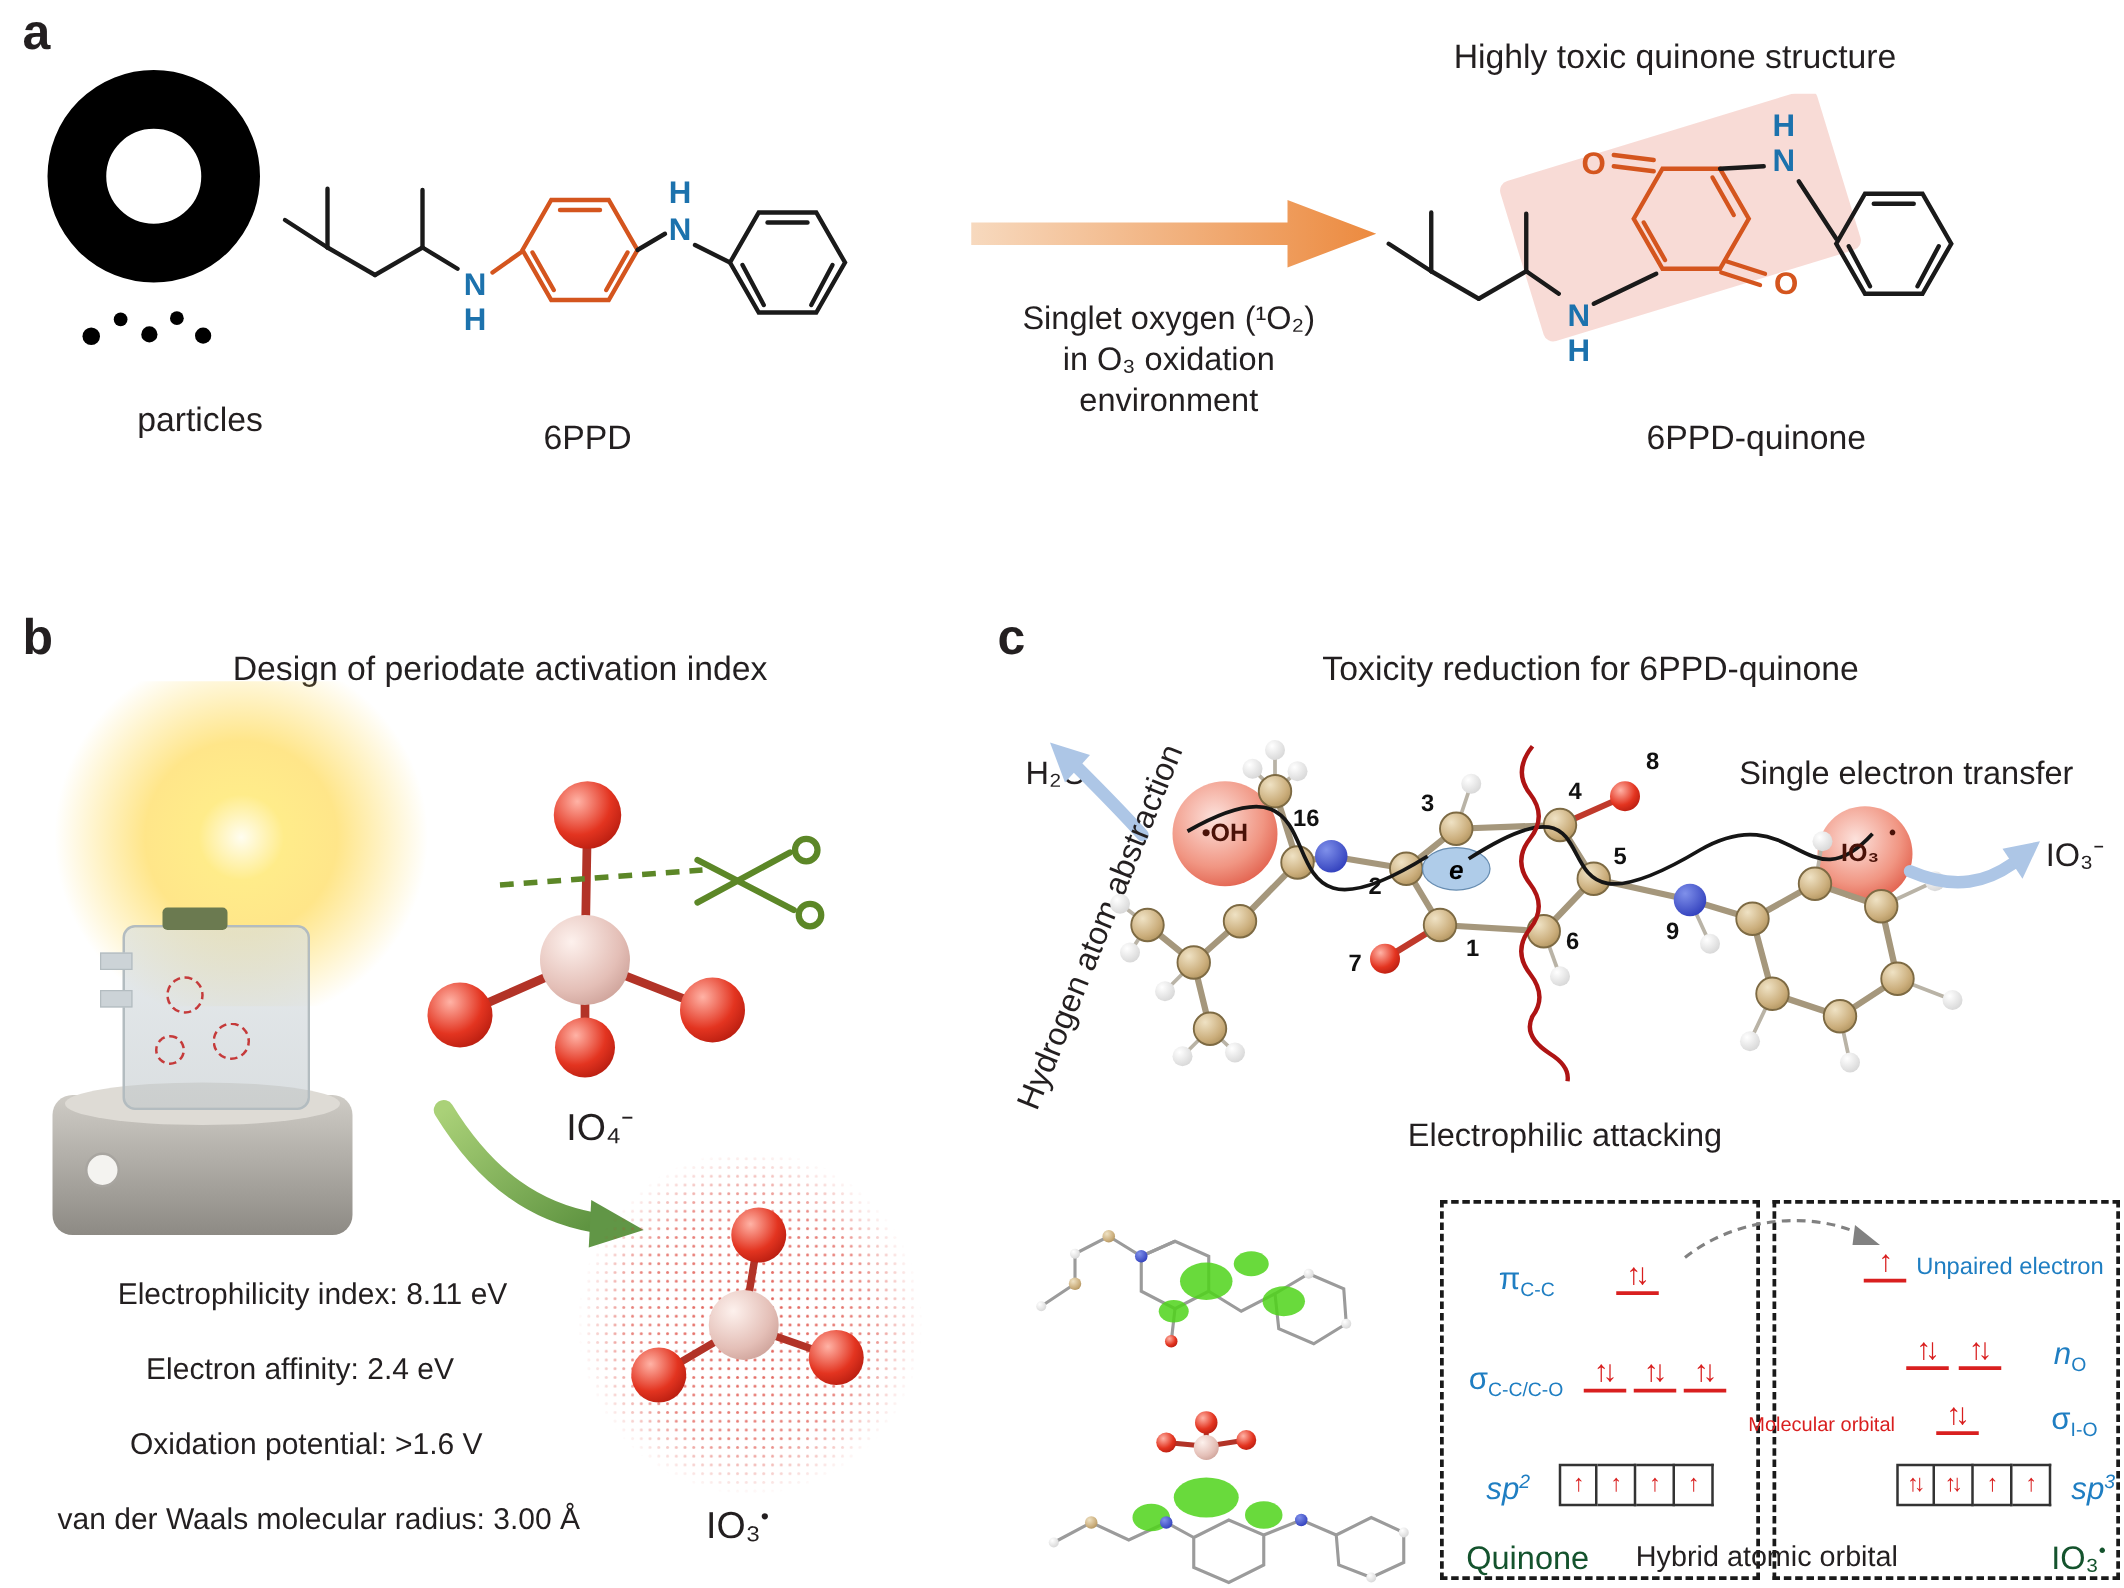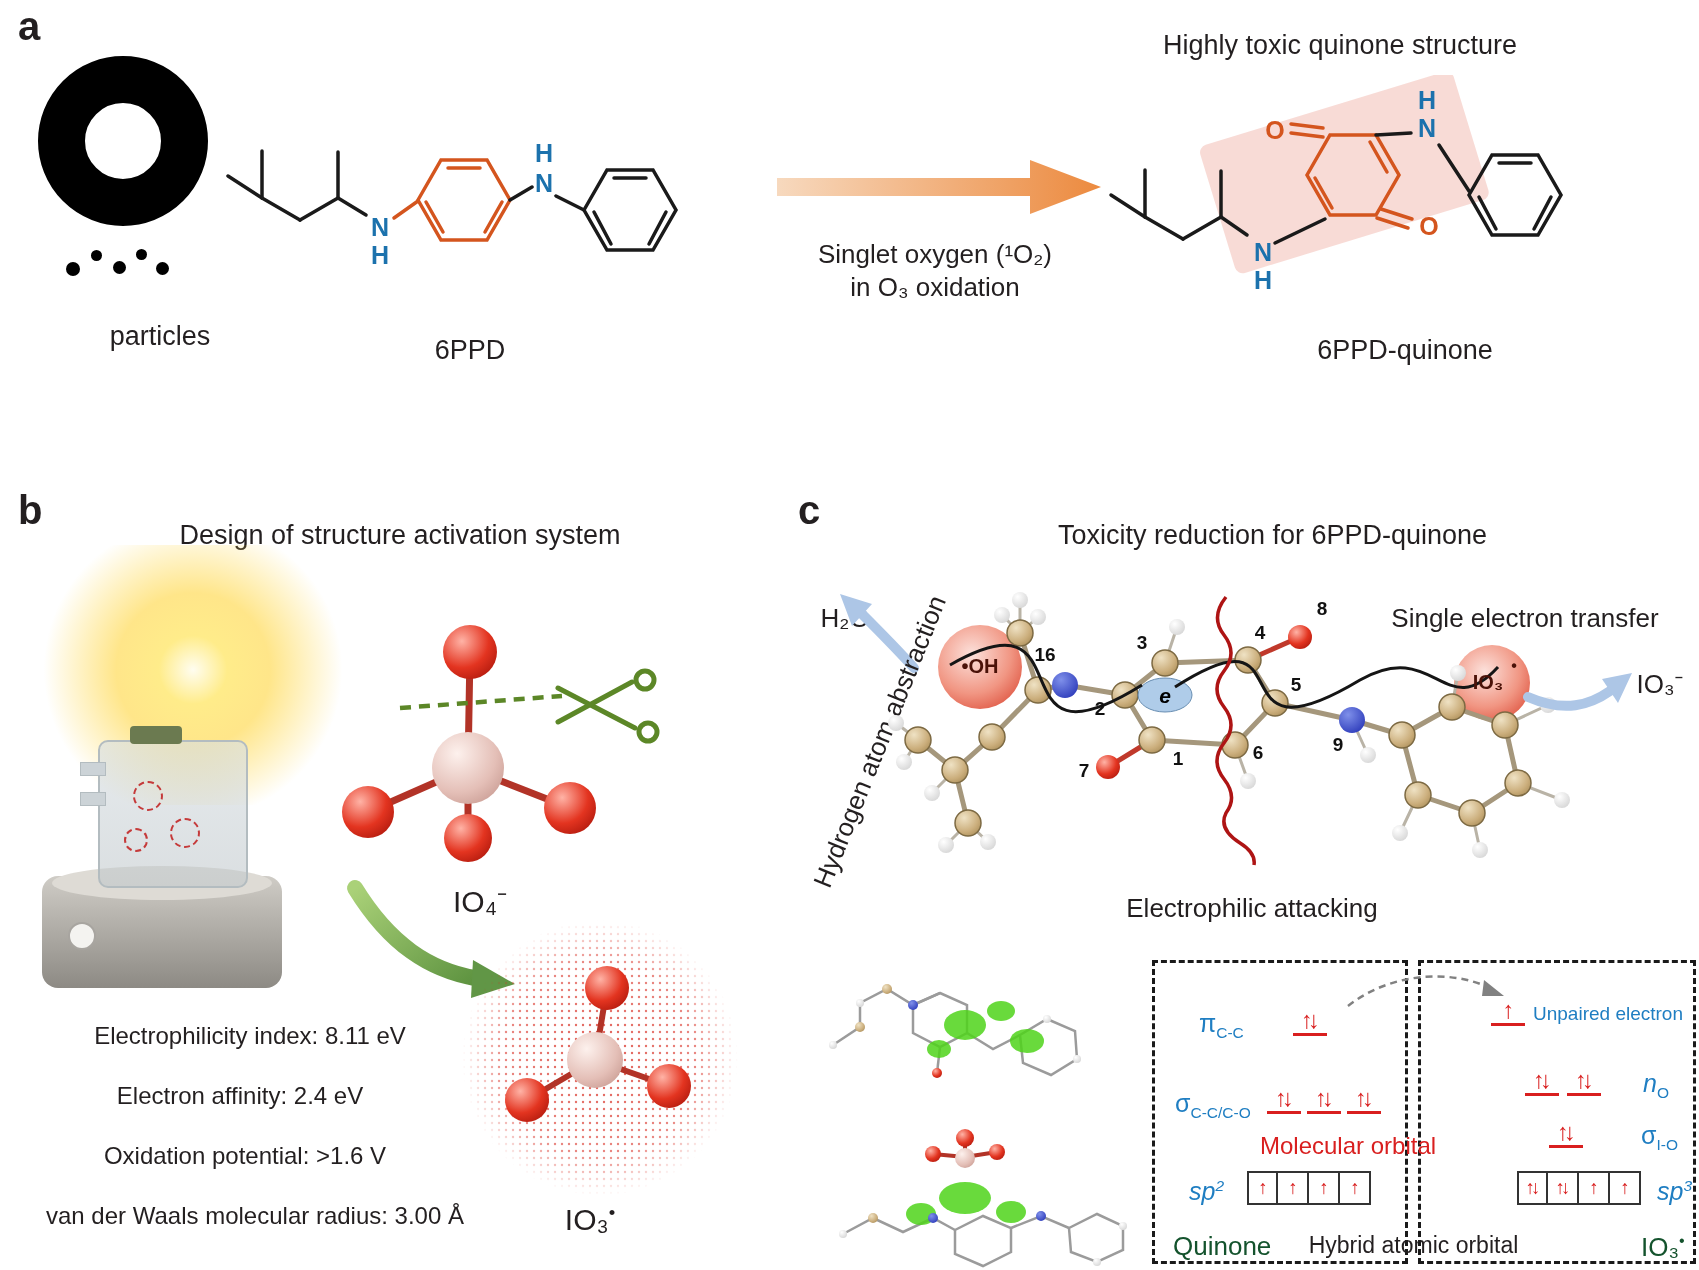--- a/index.html
+++ b/index.html
@@ -133,20 +133,21 @@
     <text x="334" y="74" class="atomN">H</text>
   </svg>
   <div class="abs cap" style="left:330px;top:332px;width:280px">6PPD</div>
 
   <svg class="abs" style="left:775px;top:150px" width="330" height="75" viewBox="0 0 330 75">
     <polygon points="2,28 255,28 255,10 326,37 255,64 255,46 2,46" fill="url(#gArrow)"></polygon>
   </svg>
   <div class="abs cond" style="left:770px;top:238px;width:330px">
     <div>Singlet oxygen (¹O₂)</div>
     <div>in O₃ oxidation</div>
+    <div>environment</div>
   </div>
 
   <svg class="abs" style="left:1095px;top:75px" width="520" height="250" viewBox="0 0 520 250">
     <rect x="118" y="28" width="265" height="134" rx="8" fill="#f6d2cc" opacity="0.8" transform="rotate(-17 258 100)"></rect>
     <g stroke="#1a1a1a" stroke-width="3.5" stroke-linecap="round">
       <line x1="16" y1="120" x2="50" y2="142"></line>
         <line x1="50" y1="95" x2="50" y2="142"></line>
       <line x1="50" y1="142" x2="88" y2="164"></line>
         <line x1="88" y1="164" x2="126" y2="142"></line>
       <line x1="126" y1="142" x2="126" y2="96"></line>
@@ -173,21 +174,21 @@
       <line x1="404" y1="88" x2="436" y2="88"></line>
       <line x1="456" y1="122" x2="439" y2="154"></line>
       <line x1="384" y1="122" x2="401" y2="154"></line>
     </g>
     <text x="332" y="62" class="atomN">N</text>
     <text x="332" y="34" class="atomN">H</text>
   </svg>
   <div class="abs cap" style="left:1245px;top:332px;width:320px">6PPD-quinone</div>
 
   <div class="abs plabel" style="left:18px;top:490px">b</div>
-  <div class="abs title" style="left:100px;top:520px;width:600px">Design of structure activation system</div>
+  <div class="abs title" style="left:100px;top:520px;width:600px">Design of periodate activation index</div>
 
   <div class="abs sun" style="left:28px;top:545px;width:330px;height:260px"></div>
 
   <div class="abs" style="left:38px;top:726px;width:252px;height:268px">
     <div class="abs" style="left:4px;top:150px;width:240px;height:112px;background:linear-gradient(180deg,#cfccc6,#8d8a84);border-radius:16px"></div>
     <div class="abs" style="left:14px;top:140px;width:220px;height:34px;background:#dedbd5;border-radius:50%"></div>
     <div class="abs" style="left:30px;top:196px;width:28px;height:28px;background:#f4f3f0;border:2px solid #a8a5a0;border-radius:50%"></div>
     <div class="abs" style="left:60px;top:14px;width:150px;height:148px;background:linear-gradient(180deg,rgba(216,223,227,0.65),rgba(188,196,200,0.55));border:2px solid #b3bcc0;border-radius:10px"></div>
     <div class="abs" style="left:92px;top:0;width:52px;height:18px;background:#6b7a50;border-radius:4px"></div>
     <div class="abs" style="left:42px;top:36px;width:26px;height:14px;background:#ccd3d7;border:1px solid #b3bcc0"></div>
@@ -475,21 +476,21 @@
     <span class="abs cells" style="left:96px;top:208px">
       <span class="cell">↑↓</span>
       <span class="cell">↑↓</span>
       <span class="cell">↑</span>
       <span class="cell">↑</span>
     </span>
     <span class="abs olab" style="left:236px;top:214px;font-style:italic"><span>sp</span><sup>3</sup></span>
     <span class="abs botlab" style="left:220px;top:268px"><span>IO₃</span><sup>•</sup></span>
   </div>
 
-  <div class="abs redtxt" style="left:1260px;top:1132px;width:220px;text-align:left;font-size:24px">Molecular orbital</div>
+  <div class="abs redtxt" style="left:1296px;top:1132px;width:220px;text-align:right;font-size:16px">Molecular orbital</div>
   <div class="abs" style="left:1296px;top:1232px;width:235px;text-align:center;font-size:23px">Hybrid atomic orbital</div>
 
   <svg class="abs" style="left:1340px;top:962px" width="180" height="58" viewBox="0 0 180 58">
     <path d="M 8,44 C 48,12 108,6 150,26" stroke="#818181" stroke-width="2.5" fill="none" stroke-dasharray="7 5"></path>
     <polygon points="164,34 144,18 142,34" fill="#818181"></polygon>
   </svg>
 
 </div>
 
 </body></html>

